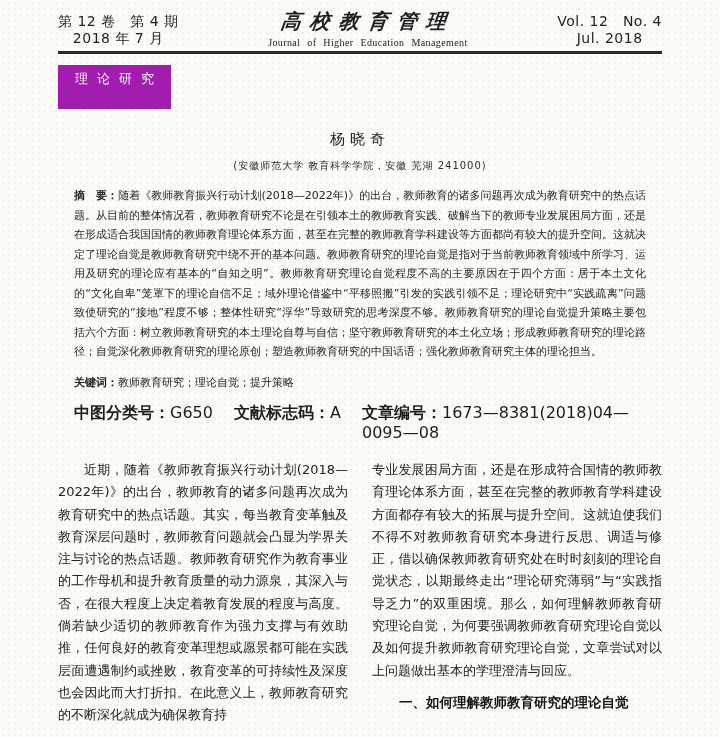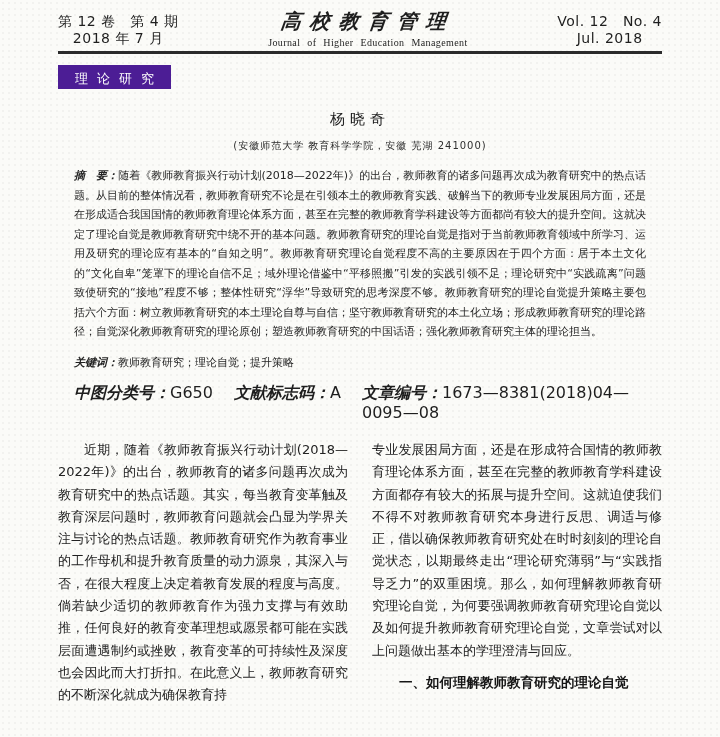--- a/index.html
+++ b/index.html
@@ -33,36 +33,36 @@
   }
   .rule-double { margin-top: 3px; height: 3px; border-top: 1.5px solid #2b2b2b; border-bottom: 2.5px solid #2b2b2b; }
 
   .doi-line {
     font-family: "Liberation Serif", serif;
     font-size: 10.5px; margin-top: 9px; letter-spacing: 0.3px; color: #222;
   }
 
   .category-tag {
     display: inline-block; margin-top: 11px;
-    background: #4c1d95; color: #fdfdfd;
+    background: #a21caf; color: #fdfdfd;
     font-size: 13px; letter-spacing: 9px;
-    padding: 5px 8px 1px 17px;
+    padding: 5px 8px 21px 17px;
   }
 
   
   .article-title {
     text-align: center; margin-top: 27px;
     font-size: 25px; font-weight: 500; letter-spacing: 6px; color: #161616;
   }
   .article-author { text-align: center; margin-top: 21px; font-size: 15px; letter-spacing: 5px; }
   .article-affil { text-align: center; margin-top: 10px; font-size: 10px; letter-spacing: 1px; color: #2d2d2d; }
 
   
   .abstract-block { margin: 13px 16px 0 16px; font-size: 11px; line-height: 19.5px; text-align: justify; color: #242424; }
-  .lbl { font-weight: bold; font-style: italic; }
+  .lbl { font-weight: bold; }
   .keywords-line { margin: 11px 16px; font-size: 11px; line-height: 19.5px; }
   .meta-line { margin: 3px 16px 0 16px; font-size: 16px; line-height: 19.5px; display: flex; justify-content: flex-end; }
   .meta-seg-1 { width: 160px; } .meta-seg-2 { width: 128px; } .meta-seg-3 { flex: 1; }
 
   
   .body-cols { display: flex; gap: 24px; margin-top: 17px; }
   .col { flex: 1; font-size: 13px; line-height: 22.3px; text-align: justify; color: #222; }
   .col p { margin: 0; }
   .p-indent { text-indent: 2em; }
   .section-heading { font-weight: bold; font-size: 13.5px; margin-top: 9px; text-indent: 2em; color: #161616; }

